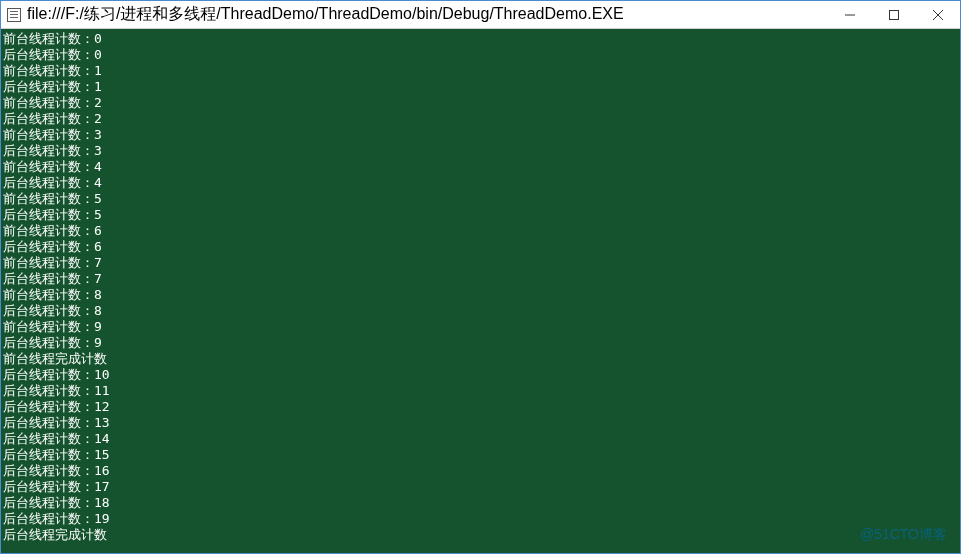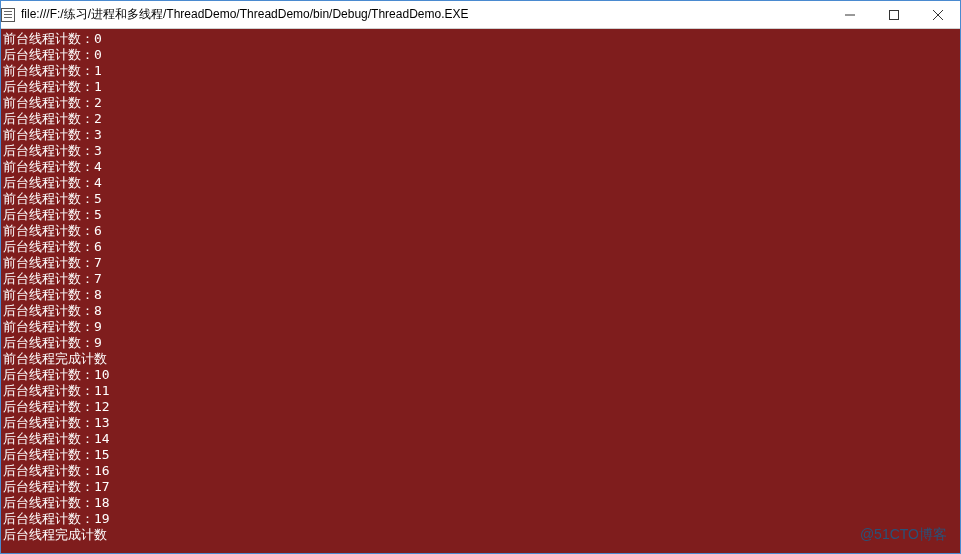--- a/index.html
+++ b/index.html
@@ -17,21 +17,22 @@
     border: 1px solid #4a8ad0;
     display: flex;
     flex-direction: column;
     background: #fff;
   }
   .titlebar {
     height: 28px;
     background: #fff;
     display: flex;
     align-items: center;
-    font-size: 12px;
+    padding-left: 6px;
+    font-size: 16px;
     color: #000;
     border-bottom: 1px solid #d0d0d0;
   }
   .app-icon {
     width: 14px;
     height: 14px;
     border: 1px solid #555;
     margin-right: 6px;
     background:
       linear-gradient(#666,#666) 2px 2px/8px 1px no-repeat,
@@ -47,21 +48,21 @@
     align-items: center;
     justify-content: center;
     font-size: 12px;
     color: #333;
     cursor: pointer;
   }
   .win-btn svg { width: 10px; height: 10px; }
 
   .console {
     flex: 1;
-    background: #7f1d1d;
+    background: #14532d;
     color: #fff;
     font-family: "NSimSun","SimSun","Consolas",monospace;
     font-size: 13px;
     line-height: 16px;
     padding: 2px 0 8px 2px;
     overflow: hidden;
     white-space: pre;
   }
   .console-line { height: 16px; }
 

